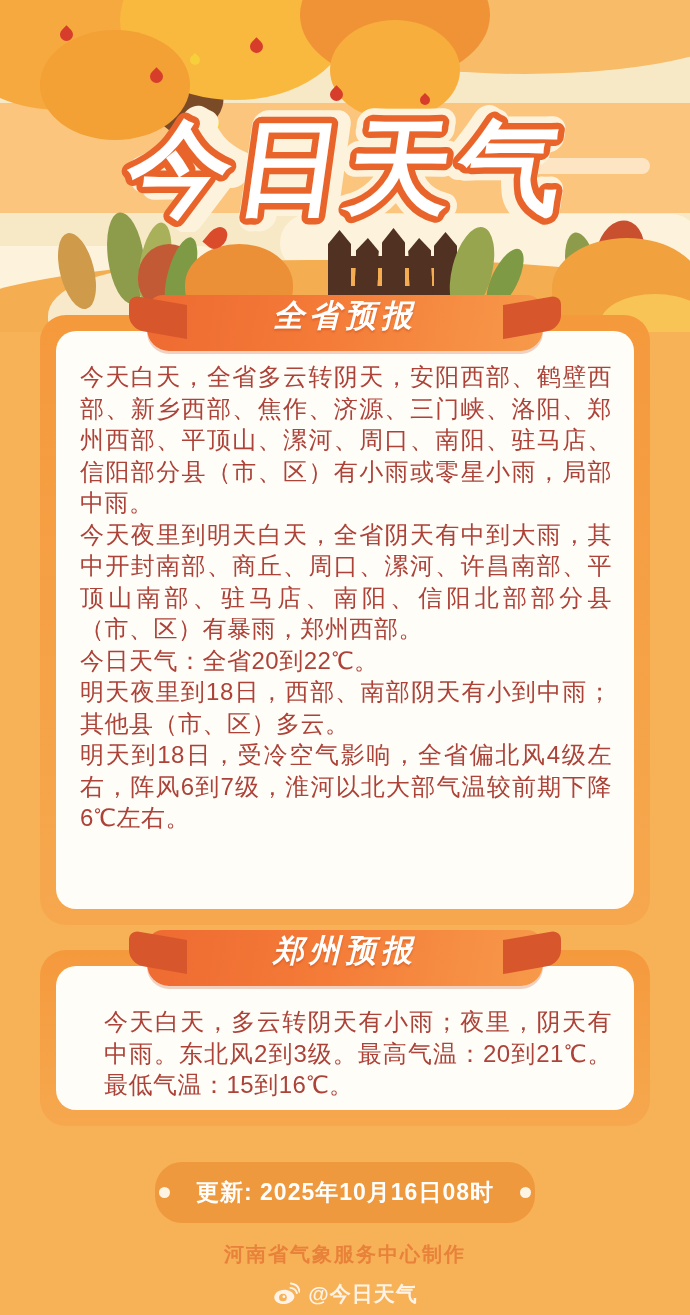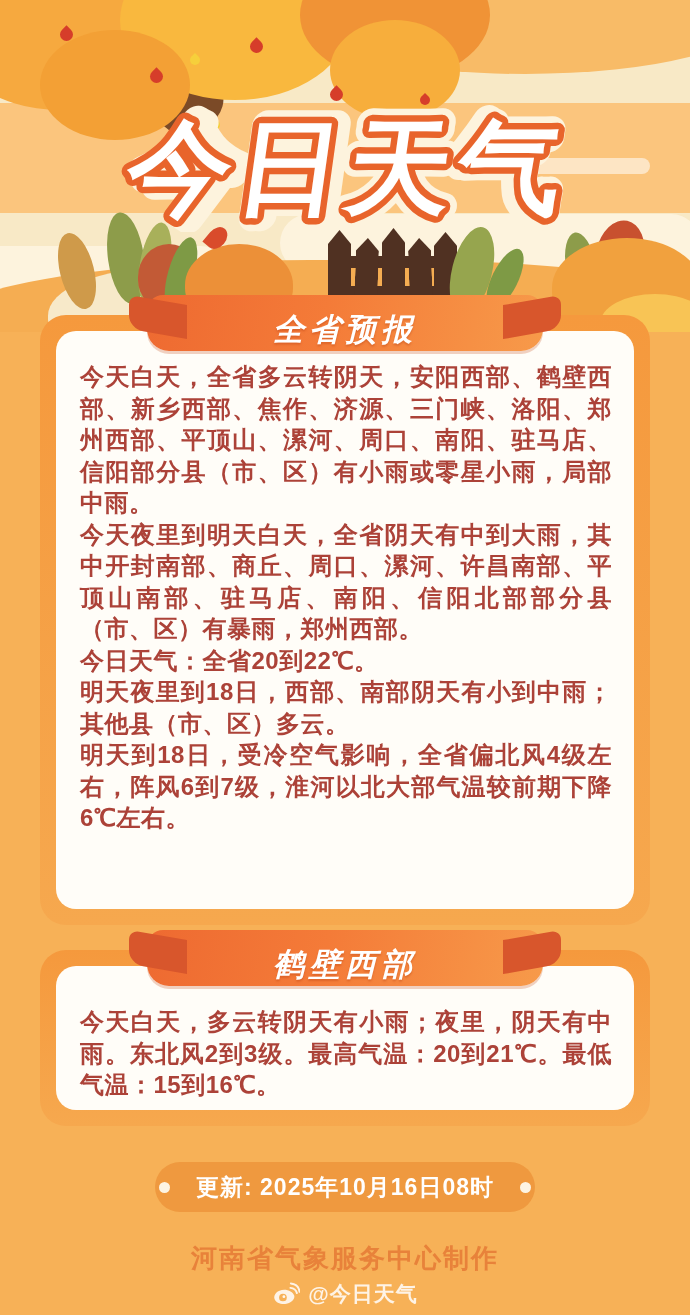--- a/index.html
+++ b/index.html
@@ -57,52 +57,52 @@
   .bush-orange-right{left:552px;top:238px;width:150px;height:100px;background:#f1a13e;}
   .mound-yellow{left:600px;top:294px;width:110px;height:60px;background:#f8c455;}
   
   .title-wrap{position:absolute;top:92px;left:50%;transform:translateX(-50%);width:600px;height:140px;z-index:2;}
   
   .card{position:absolute;left:40px;width:610px;background:linear-gradient(180deg,#f5993d,#f6a84e);border-radius:26px;}
   .card1{top:315px;height:610px;}
   .card2{top:950px;height:176px;}
   .panel{position:absolute;left:16px;right:16px;top:16px;bottom:16px;background:#fffdf8;border-radius:20px;overflow:hidden;}
   .panel .inner{padding:30px 22px 14px 24px;}
-  .card2 .panel .inner{padding-top:40px;}
+  .card2 .panel .inner{padding-top:40px;margin-left:24px;}
   .body-text{
-    margin:0;font-size:24px;line-height:31.5px;font-weight:700;
+    margin:0;font-size:24px;line-height:31.5px;font-weight:400;
     color:#ac4238;text-align:justify;letter-spacing:.5px;
   }
   .banner{
     position:absolute;top:-20px;left:50%;transform:translateX(-50%);
     width:396px;height:56px;z-index:3;border-radius:16px 16px 22px 22px;
     background:linear-gradient(100deg,#ee6a31 0%,#f47b38 45%,#f79a4a 100%);
-    display:flex;align-items:flex-end;justify-content:center;
+    display:flex;align-items:flex-start;justify-content:center;
     box-shadow:0 3px 0 rgba(196,77,22,.25);
   }
   .banner::before,.banner::after{
     content:"";position:absolute;top:5px;width:58px;height:34px;background:#d8562c;z-index:-1;
   }
   .banner::before{left:-18px;border-radius:10px 0 0 14px;transform:skewY(10deg);}
   .banner::after{right:-18px;border-radius:0 10px 14px 0;transform:skewY(-10deg);}
   .banner-label{
     color:#fff;font-size:31px;font-weight:900;font-style:italic;
     letter-spacing:5px;text-shadow:0 2px 2px rgba(180,60,15,.35);
   }
   
   .update-pill{
     position:absolute;top:1162px;left:50%;transform:translateX(-50%);
-    width:380px;height:50px;border-radius:27px;background:#ef993f;
+    width:380px;height:61px;border-radius:27px;background:#ef993f;
     display:flex;align-items:center;justify-content:center;gap:26px;
   }
   .dot{width:11px;height:11px;border-radius:50%;background:#fdf4e3;}
   .update-text{color:#fff;font-size:23px;font-weight:700;letter-spacing:1px;}
   .credit{
     position:absolute;top:1241px;left:0;width:100%;text-align:center;
-    color:#e8823a;font-size:26px;font-weight:800;letter-spacing:2px;
+    color:#e8823a;font-size:20px;font-weight:800;letter-spacing:2px;
   }
   .watermark{
     position:absolute;top:1280px;left:0;width:100%;
     display:flex;align-items:center;justify-content:center;gap:8px;
     color:rgba(255,255,255,.85);font-size:21px;font-weight:700;letter-spacing:1px;
   }
 </style>
 </head>
 <body>
 
@@ -177,21 +177,21 @@
         <p class="body-text">今天夜里到明天白天，全省阴天有中到大雨，其中开封南部、商丘、周口、漯河、许昌南部、平顶山南部、驻马店、南阳、信阳北部部分县（市、区）有暴雨，郑州西部。</p>
         <p class="body-text">今日天气：全省20到22℃。</p>
         <p class="body-text">明天夜里到18日，西部、南部阴天有小到中雨；其他县（市、区）多云。</p>
         <p class="body-text">明天到18日，受冷空气影响，全省偏北风4级左右，阵风6到7级，淮河以北大部气温较前期下降6℃左右。</p>
       </div>
     </div>
   </section>
 
   <section class="card card2">
     <div class="banner">
-      <span class="banner-label">鹤壁西部</span>
+      <span class="banner-label">郑州预报</span>
     </div>
     <div class="panel">
       <div class="inner">
         <p class="body-text">今天白天，多云转阴天有小雨；夜里，阴天有中雨。东北风2到3级。最高气温：20到21℃。最低气温：15到16℃。</p>
       </div>
     </div>
   </section>
 
   <div class="update-pill">
     <span class="dot"></span>

